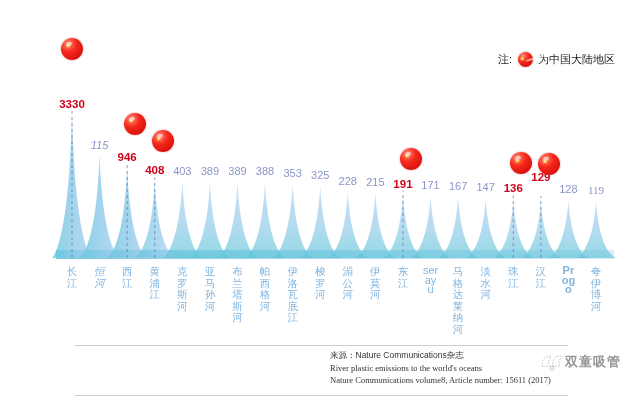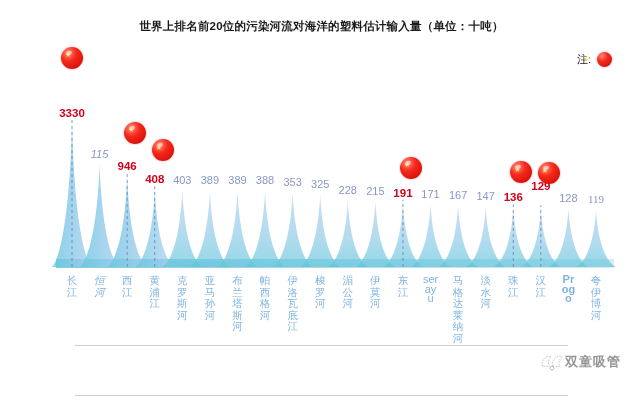--- a/index.html
+++ b/index.html
@@ -45,21 +45,21 @@
     width:26%;height:20%;border-radius:50%;
     background:rgba(255,255,255,.55);
     transform:rotate(-18deg);
   }
   .ball .star{
     position:absolute;left:18%;top:20%;
     color:#ffe14d;font-size:7px;line-height:7px;
   }
 
   
-  #plot{position:absolute;left:0;top:0;width:643px;height:383px;margin-top:9px;}
+  #plot{position:absolute;left:0;top:0;width:643px;height:383px;}
 
   .val{
     position:absolute;
     font-size:11px;
     color:#8a96c8;
     white-space:nowrap;
     transform:translate(-50%,0);
     font-family:"Liberation Sans",sans-serif;
   }
   .val.cn{color:#d0021b;font-weight:bold;font-size:11.5px;}
@@ -103,27 +103,27 @@
   .wm-text{
     font-size:13px;font-weight:bold;color:#555;
     font-family:"DejaVu Sans",sans-serif;letter-spacing:1px;
   }
 </style>
 </head>
 <body>
 
 <div id="root">
 
-  <div class="chart-title">世界上排名前20位的污染河流对海洋的塑料估计输入量（单位：十吨）</div>
 
   <div class="legend">
     <span class="lg-pre">注:</span>
     <span class="ball sm lg-dot">
         <span class="star">★</span>
       </span>
+    <span>为中国大陆地区</span>
   </div>
 
   <div id="plot"><svg width="643" height="407" viewBox="0 0 643 407">
         <defs>
           <linearGradient id="pk" x1="0" y1="0" x2="0" y2="1">
             <stop offset="0%" stop-color="#a9cdee" stop-opacity="0.95"></stop>
             <stop offset="55%" stop-color="#8ec9e8" stop-opacity="0.95"></stop>
             <stop offset="100%" stop-color="#5ec5d8" stop-opacity="0.95"></stop>
           </linearGradient>
           <linearGradient id="pkL" x1="0" y1="0" x2="1" y2="0">
@@ -176,20 +176,25 @@
         <span class="star">★</span>
       </div><div class="xlab" style="left: 402.947px;">东江</div><div class="val" style="left: 430.526px; top: 179.321px;">171</div><div class="xlab latin" style="left: 430.526px;">serayu</div><div class="val" style="left: 458.105px; top: 179.658px;">167</div><div class="xlab" style="left: 458.105px;">马格达莱纳河</div><div class="val" style="left: 485.684px; top: 181.416px;">147</div><div class="xlab" style="left: 485.684px;">淡水河</div><div class="val cn" style="left: 513.263px; top: 182.445px;">136</div><div class="ball" style="left: 521.263px; top: 152.445px;">
         <span class="star">★</span>
       </div><div class="xlab" style="left: 513.263px;">珠江</div><div class="val cn" style="left: 540.842px; top: 171px;">129</div><div class="ball" style="left: 548.842px; top: 153.125px;">
         <span class="star">★</span>
       </div><div class="xlab" style="left: 540.842px;">汉江</div><div class="val" style="left: 568.421px; top: 183.225px;">128</div><div class="xlab latin" style="left: 568.421px; font-weight: bold;">Progo</div><div class="val" style="left: 596px; top: 184.138px; font-family: Liberation Serif, serif;">119</div><div class="xlab" style="left: 596px;">夸伊博河</div></div>
 
   <div class="foot-rule"></div>
   <div class="foot-rule b"></div>
 
+  <div class="source">
+    <div class="s1">来源：Nature Communications杂志</div>
+    <div>River plastic emissions to the world's oceans</div>
+    <div>Nature Communications volume8, Article number: 15611 (2017)</div>
+  </div>
 
   <div class="watermark">
     <svg class="wm-mark" viewBox="0 0 30 22">
       <path d="M4 16 C2 9 8 3 14 5 C11 8 10 12 12 16 Z" fill="none" stroke="#888" stroke-width="1" stroke-dasharray="1.6 1.6"></path>
       <path d="M16 16 C14 8 21 2 27 5 C23 8 22 12 24 16 Z" fill="none" stroke="#888" stroke-width="1" stroke-dasharray="1.6 1.6"></path>
       <circle cx="15" cy="18" r="2.2" fill="none" stroke="#888" stroke-width="1"></circle>
     </svg>
     <span class="wm-text">双童吸管</span>
   </div>
 

